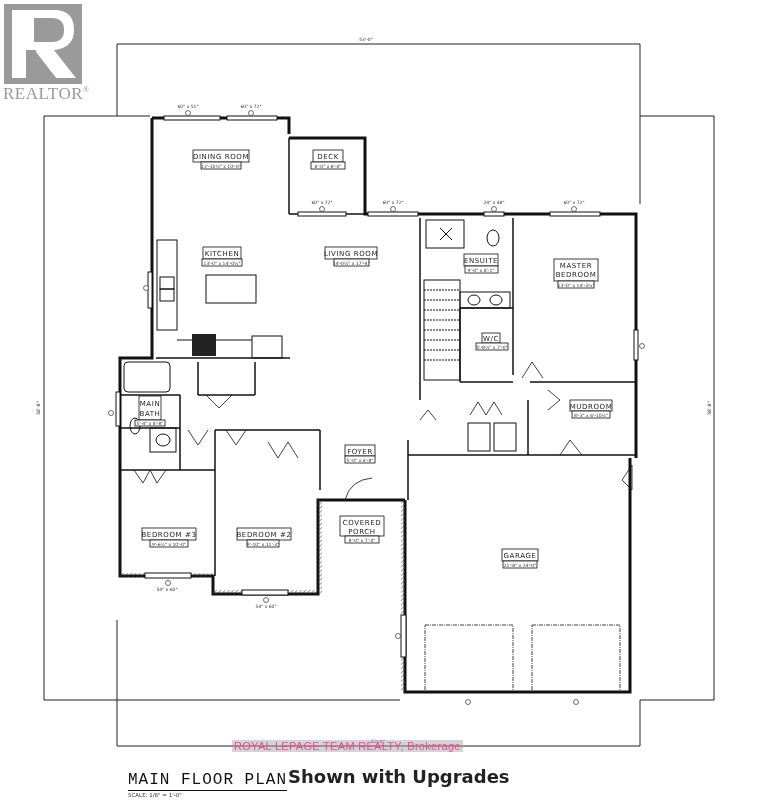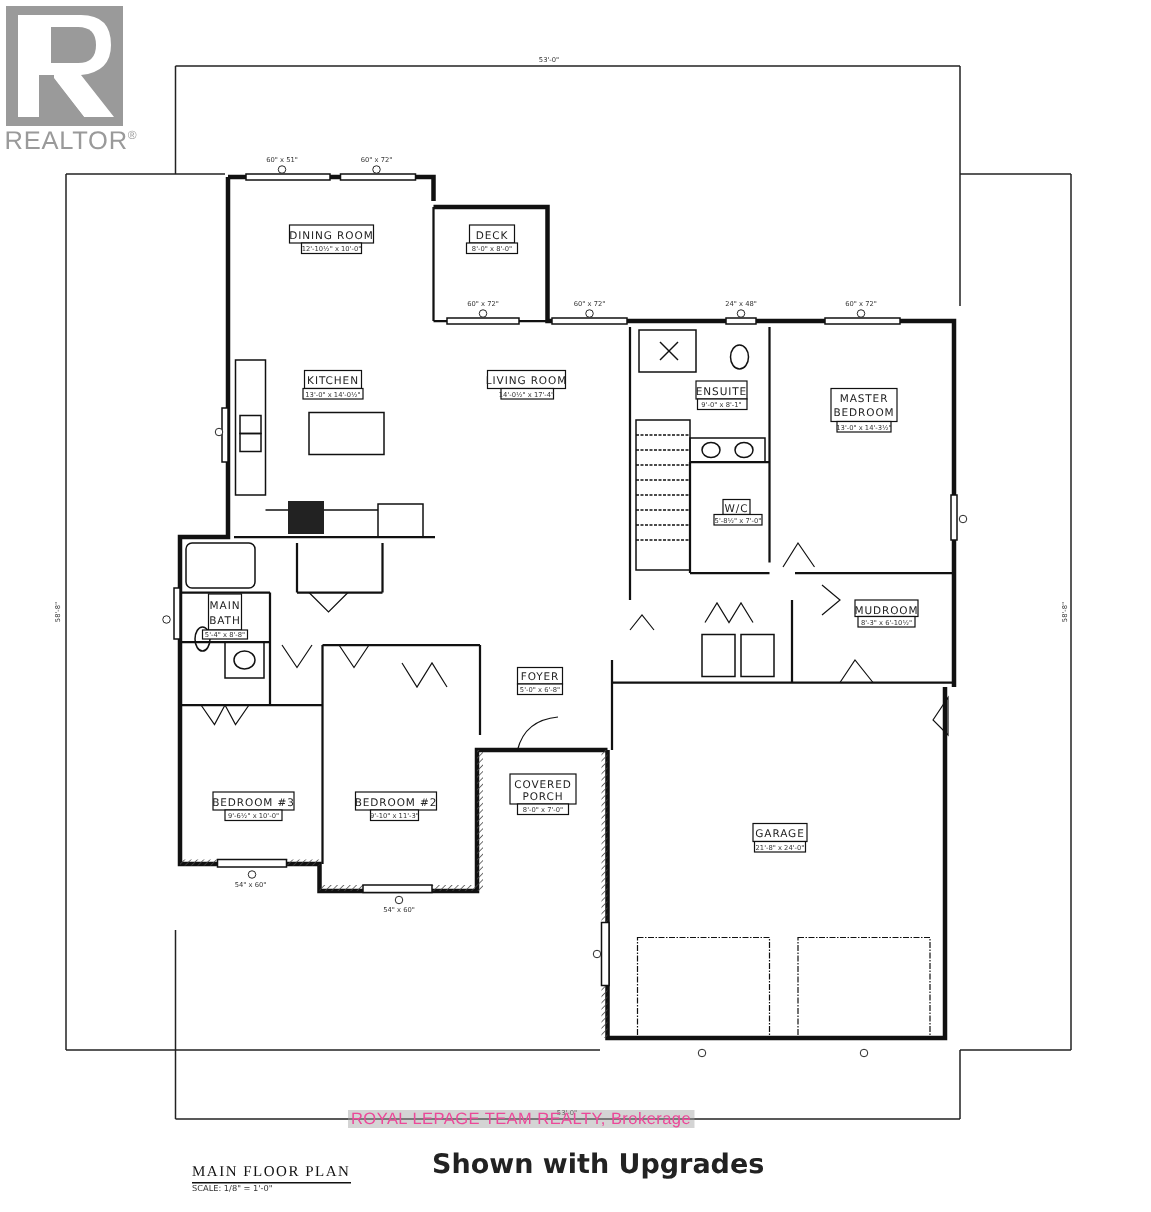--- a/index.html
+++ b/index.html
@@ -1,25 +1,25 @@
 <!DOCTYPE html>
 <html><head>
 <meta charset="utf-8">
 <style>
   html, body { margin:0; padding:0; background:#fff; }
   body { width:767px; height:808px; position:relative; overflow:hidden; font-family:"DejaVu Sans", sans-serif; }
   .logo { position:absolute; left:4px; top:4px; width:78px; height:80px; }
-  .logo-text { position:absolute; left:3px; top:84px; font-family:Liberation Sans, sans-serif; font-size:17px; color:#9a9a9a; letter-spacing:0.5px; }
+  .logo-text { position:absolute; left:3px; top:84px; font-family:Liberation Serif, serif; font-size:17px; color:#9a9a9a; letter-spacing:0.5px; }
   .logo-text sup { font-size:8px; }
   svg.plan { position:absolute; left:0; top:0; }
   .lbl { font-family:"DejaVu Sans", sans-serif; font-size:7px; fill:#222; letter-spacing:0.6px; }
   .dim { font-family:"DejaVu Sans", sans-serif; font-size:4.5px; fill:#333; }
   .watermark { position:absolute; left:232px; top:740px; font-family:"Liberation Sans", sans-serif; font-size:11px; color:#ec4899; background:rgba(160,160,160,0.45); padding:0 2px; letter-spacing:0.3px; }
   .title-block { position:absolute; left:128px; top:769px; }
-  .title-main { font-family:Liberation Serif, serif; font-size:10px; letter-spacing:1px; color:#111; border-bottom:1.5px solid #111; padding-bottom:1px; display:inline-block; }
+  .title-main { font-family:Liberation Mono, monospace; font-size:16px; letter-spacing:1px; color:#111; border-bottom:1.5px solid #111; padding-bottom:1px; display:inline-block; }
   .title-scale { font-family:"DejaVu Sans", sans-serif; font-size:5.5px; color:#333; margin-top:1px; }
   .upgrades { position:absolute; left:288px; top:766px; font-family:"DejaVu Sans", sans-serif; font-weight:bold; font-size:18px; color:#222; }
 </style>
 </head>
 <body>
 
 <svg class="logo" viewBox="0 0 78 80">
   <rect x="0" y="0" width="78" height="80" fill="#9a9a9a"></rect>
   <rect x="8" y="6" width="14" height="68" fill="#fff"></rect>
   <path d="M22 6 H50 Q70 6 70 26 Q70 44 50 46 L72 74 H52 L32 48 V46 H22 Z" fill="#fff"></path>

